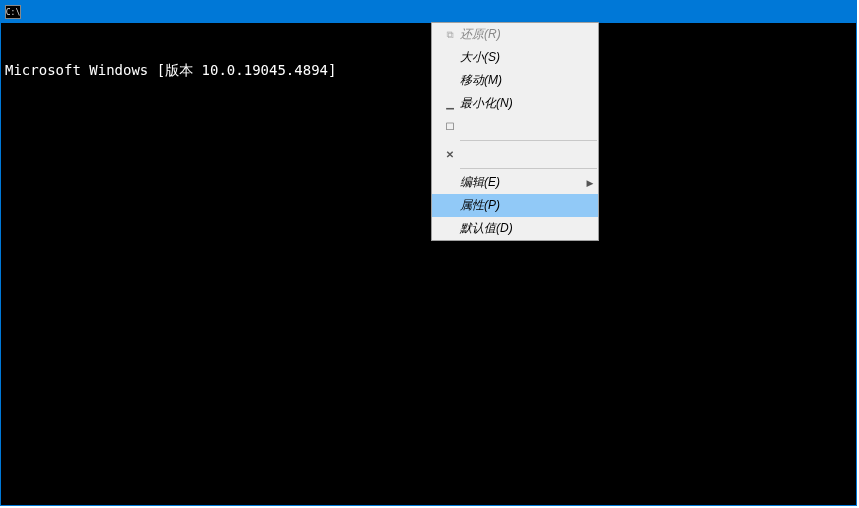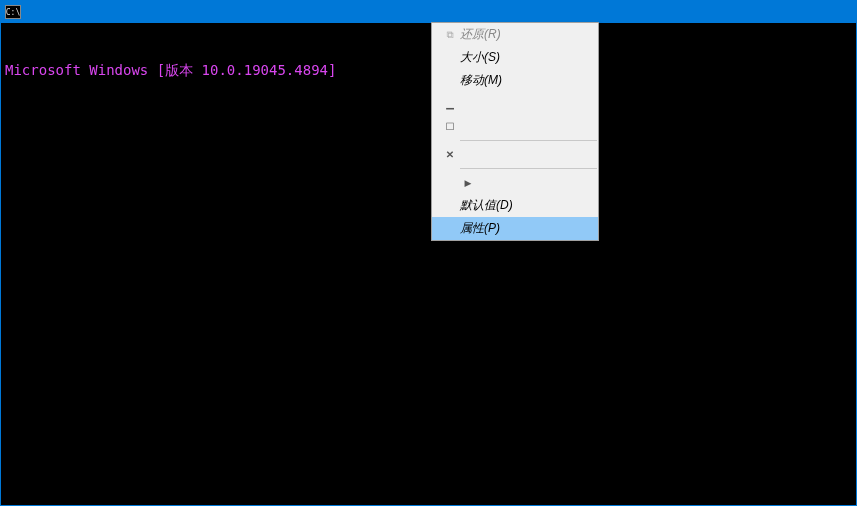--- a/index.html
+++ b/index.html
@@ -35,21 +35,21 @@
       font-size: 8px;
       color: #ddd;
       display: flex;
       align-items: center;
       justify-content: center;
       font-family: monospace;
     }
     .terminal {
       flex: 1;
       background: #000;
-      color: #d946ef;
+      color: #ffffff;
       font-family: "NSimSun", "SimSun", "Consolas", monospace;
       font-size: 14px;
       line-height: 18px;
       padding: 2px 4px;
       white-space: pre;
       position: relative;
     }
     .terminal .line { display: block; }
     .context-menu {
       position: absolute;
@@ -116,34 +116,36 @@
   <div class="menu-item">
     <span class="menu-icon"></span>
     <span class="menu-label">大小(S)</span>
   </div>
   <div class="menu-item">
     <span class="menu-icon"></span>
     <span class="menu-label">移动(M)</span>
   </div>
   <div class="menu-item">
     <span class="menu-icon">▁</span>
+    <span class="menu-label">最小化(N)</span>
   </div>
   <div class="menu-item">
     <span class="menu-icon">☐</span>
   </div>
   <div class="menu-sep"></div>
   <div class="menu-item bold">
     <span class="menu-icon">✕</span>
   </div>
   <div class="menu-sep"></div>
   <div class="menu-item">
     <span class="menu-icon"></span>
+    <span class="menu-label">编辑(E)</span>
     <span class="menu-arrow">▶</span>
+  </div>
+  <div class="menu-item highlighted">
+    <span class="menu-icon"></span>
+    <span class="menu-label">属性(P)</span>
   </div>
   <div class="menu-item">
     <span class="menu-icon"></span>
     <span class="menu-label">默认值(D)</span>
   </div>
-  <div class="menu-item highlighted">
-    <span class="menu-icon"></span>
-    <span class="menu-label">属性(P)</span>
-  </div>
 </div>
 
 </body></html>

